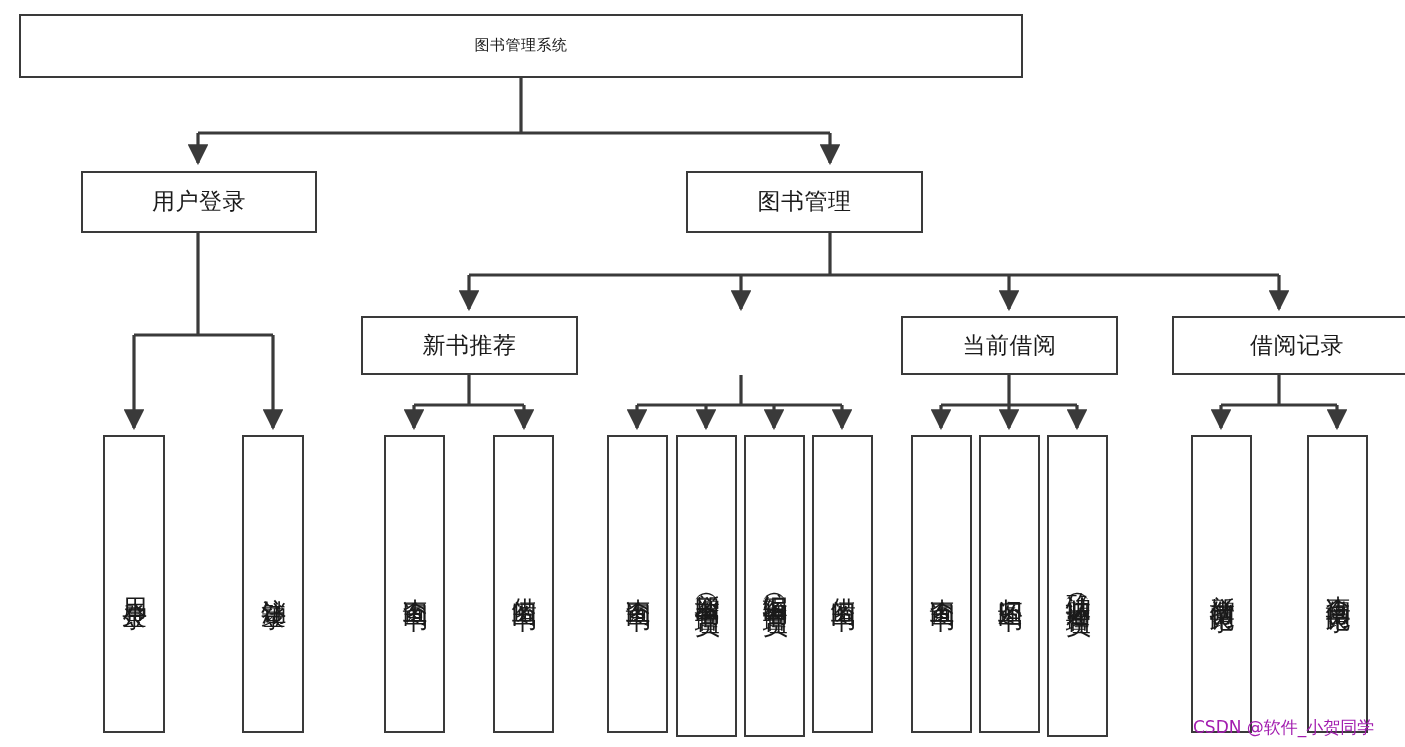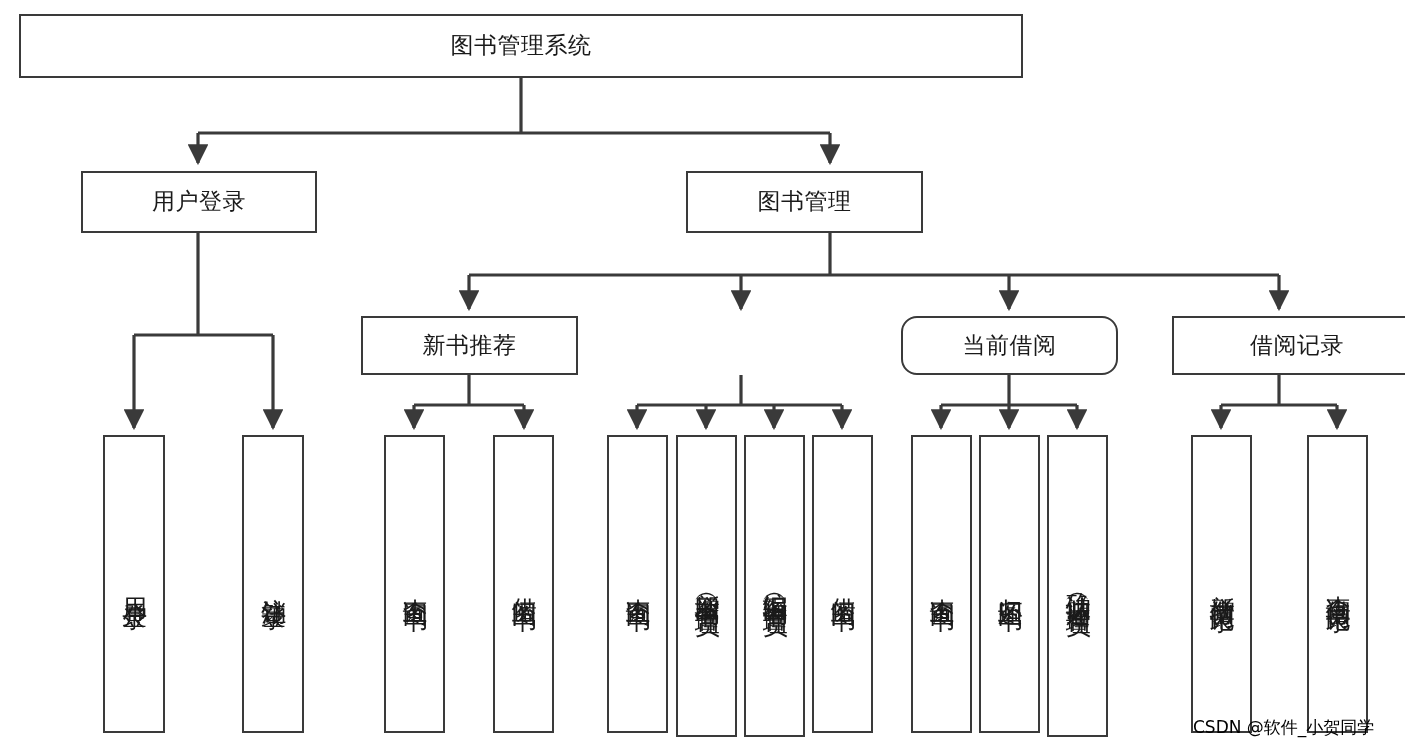--- a/index.html
+++ b/index.html
@@ -41,42 +41,42 @@
     text-align: center;
     line-height: 1.18;
     letter-spacing: 0.5px;
   }
   
   .node.horiz .label {
     font-size: 23px;
     white-space: nowrap;
   }
   .node.root .label {
-    font-size: 23px;
+    font-size: 15px;
   }
   
   .node.vert {
     align-items: center;
     justify-content: center;
     padding: 4px 0;
   }
   .node.vert .label {
     writing-mode: vertical-rl;
     text-orientation: upright;
     font-size: 25px;
     line-height: 1.05;
     letter-spacing: 3px;
     max-height: 100%;
   }
   .watermark {
     position: absolute;
     left: 1193px;
     top: 716px;
     font-size: 17px;
-    color: #000000;
+    color: #a21caf;
     white-space: nowrap;
     font-family: "DejaVu Sans", "Liberation Sans", sans-serif;
   }
 </style>
 </head>
 <body>
 
 <div id="canvas">
 
   <svg class="edges" viewBox="0 0 1405 747" xmlns="http://www.w3.org/2000/svg">
@@ -136,21 +136,21 @@
   <div class="node horiz" style="left:81px; top:171px; width:236px; height:62px;">
     <span class="label">用户登录</span>
   </div>
   <div class="node horiz" style="left:686px; top:171px; width:237px; height:62px;">
     <span class="label">图书管理</span>
   </div>
 
   <div class="node horiz" style="left:361px; top:316px; width:217px; height:59px;">
     <span class="label">新书推荐</span>
   </div>
-  <div class="node horiz" style="left:901px; top:316px; width:217px; height:59px;border-radius:16px;">
+  <div class="node horiz" style="left:901px; top:316px; width:217px; height:59px;">
     <span class="label">当前借阅</span>
   </div>
   <div class="node horiz" style="left:1172px; top:316px; width:250px; height:59px;">
     <span class="label">借阅记录</span>
   </div>
 
   <div class="node vert" style="left:103px; top:435px; width:62px; height:298px;">
     <span class="label">用户登录</span>
   </div>
   <div class="node vert" style="left:242px; top:435px; width:62px; height:298px;">

